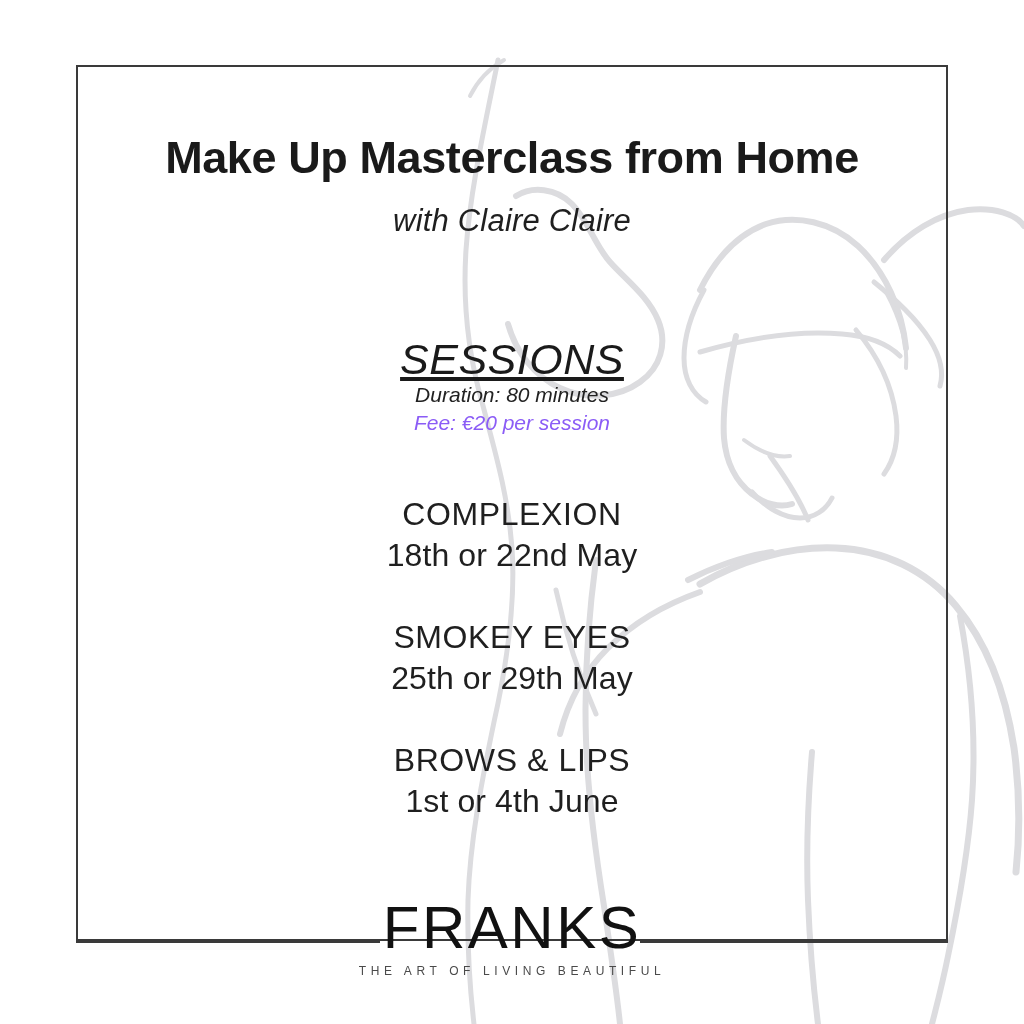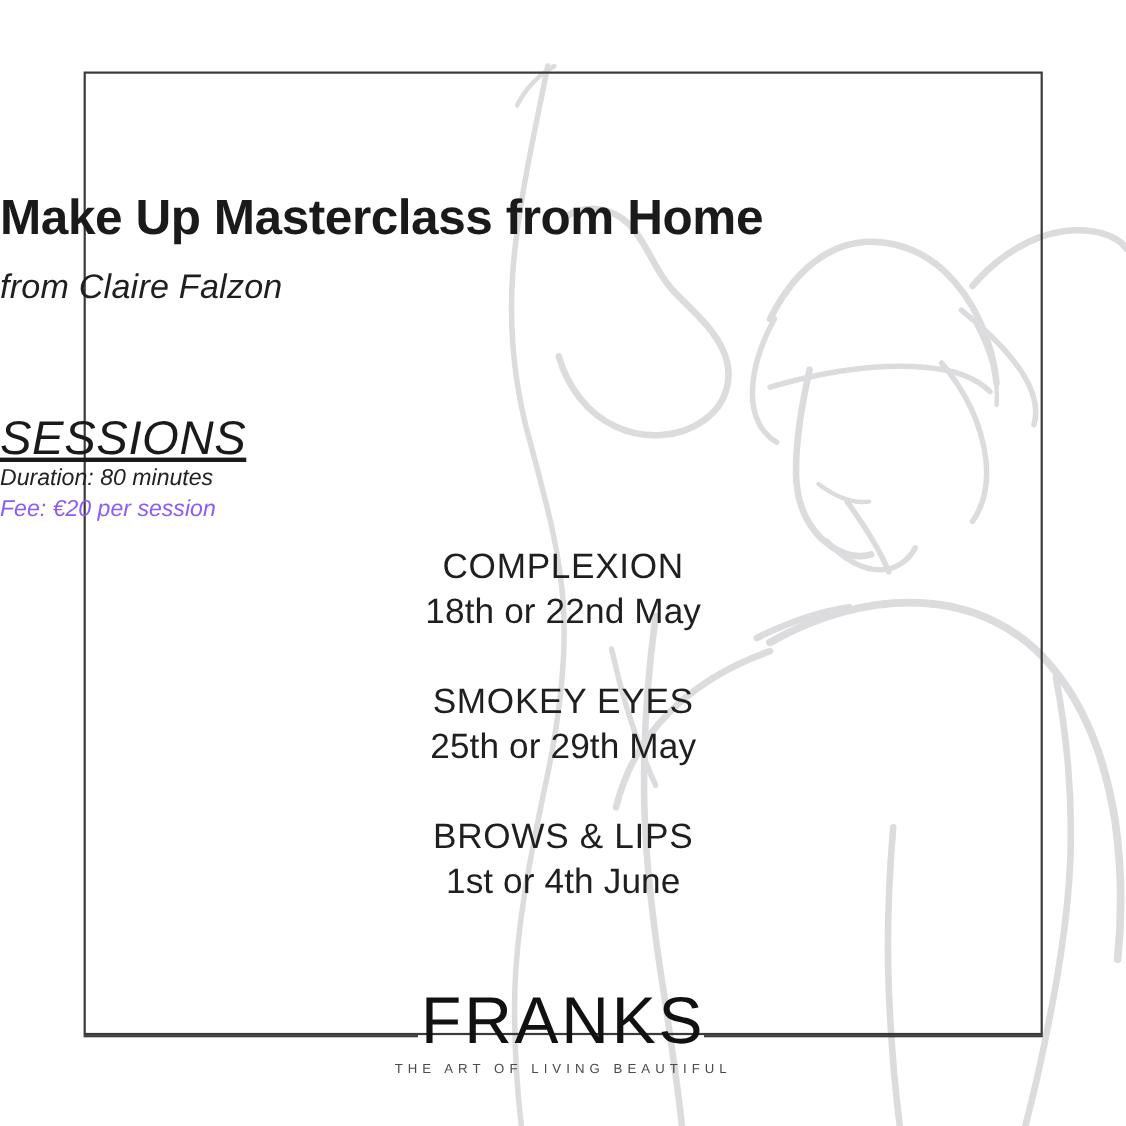--- a/index.html
+++ b/index.html
@@ -55,21 +55,21 @@
     top: 0;
     width: 1024px;
     height: 1024px;
     z-index: 2;
   }
 
   .centered {
     position: absolute;
     left: 0;
     width: 1024px;
-    margin-top: 40px;
+    text-align: center;
   }
 
   #title {
     top: 134px;
     font-size: 45px;
     font-weight: 700;
     letter-spacing: -0.4px;
     line-height: 1.05;
     color: #1a1a1a;
   }
@@ -230,21 +230,21 @@
       <path d="M470 96 C 478 80, 490 68, 504 60" stroke-width="4"></path>
     </g>
   </svg>
 
   <div id="frame"></div>
 
   <div id="content">
 
     <div class="centered" id="title">Make Up Masterclass from Home</div>
 
-    <div class="centered" id="subtitle">from Claire Falzon</div>
+    <div class="centered" id="subtitle">with Claire Claire</div>
 
     <div class="centered" id="sessions-heading">SESSIONS</div>
 
     <div class="centered" id="sessions-duration">Duration: 80 minutes</div>
 
     <div class="centered" id="sessions-fee">Fee: €20 per session</div>
 
     <div class="session-block" id="session-0">
       <div class="session-name">COMPLEXION</div>
       <div class="session-dates">18th or 22nd May</div>

